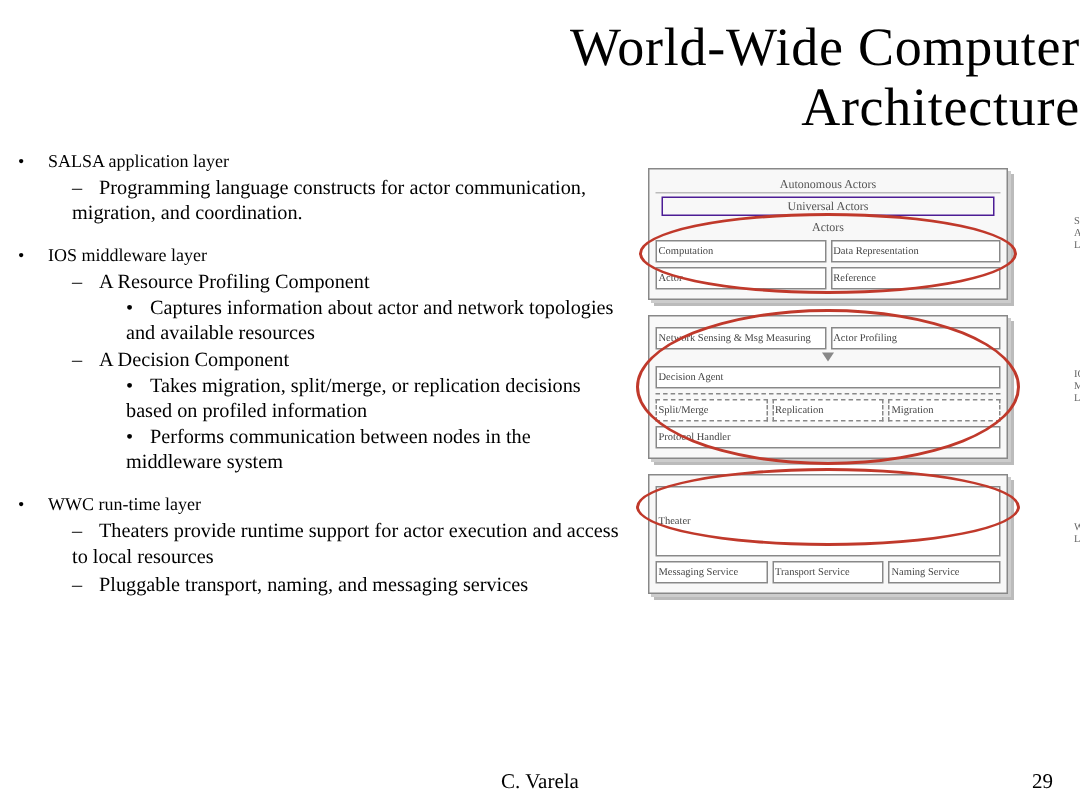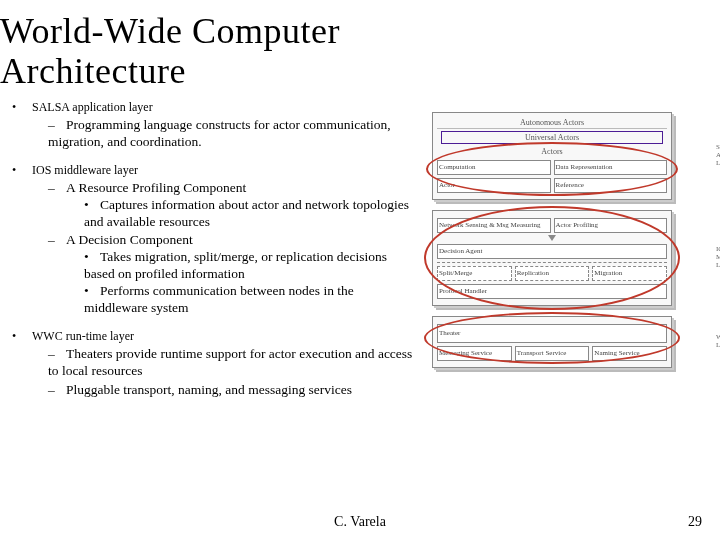--- a/index.html
+++ b/index.html
@@ -7,21 +7,21 @@
     width: 720px;
     height: 540px;
     background: #ffffff;
     font-family: "Times New Roman", Times, serif;
     color: #000;
     position: relative;
     overflow: hidden;
   }
   .title {
     font-size: 36px;
-    text-align: left;
+    text-align: right;
     line-height: 1.1;
     padding: 12px 0 4px 0;
     letter-spacing: 0.5px;
   }
   .content {
     position: absolute;
     left: 12px;
     top: 100px;
     width: 405px;
   }
@@ -75,21 +75,21 @@
     flex: 1;
     border: 1px solid #888;
     background: #fff;
     font-size: 7px;
     padding: 3px 1px;
     color: #444;
     line-height: 1;
     white-space: nowrap;
     overflow: hidden;
   }
-  .box.tall { padding: 5px 1px; }
+  .box.tall { padding: 19px 1px; }
   .box.full { flex: 1 1 100%; }
   .layer-label {
     position: absolute;
     right: -34px;
     top: 0;
     bottom: 0;
     width: 30px;
     font-size: 7px;
     color: #666;
     display: flex;

